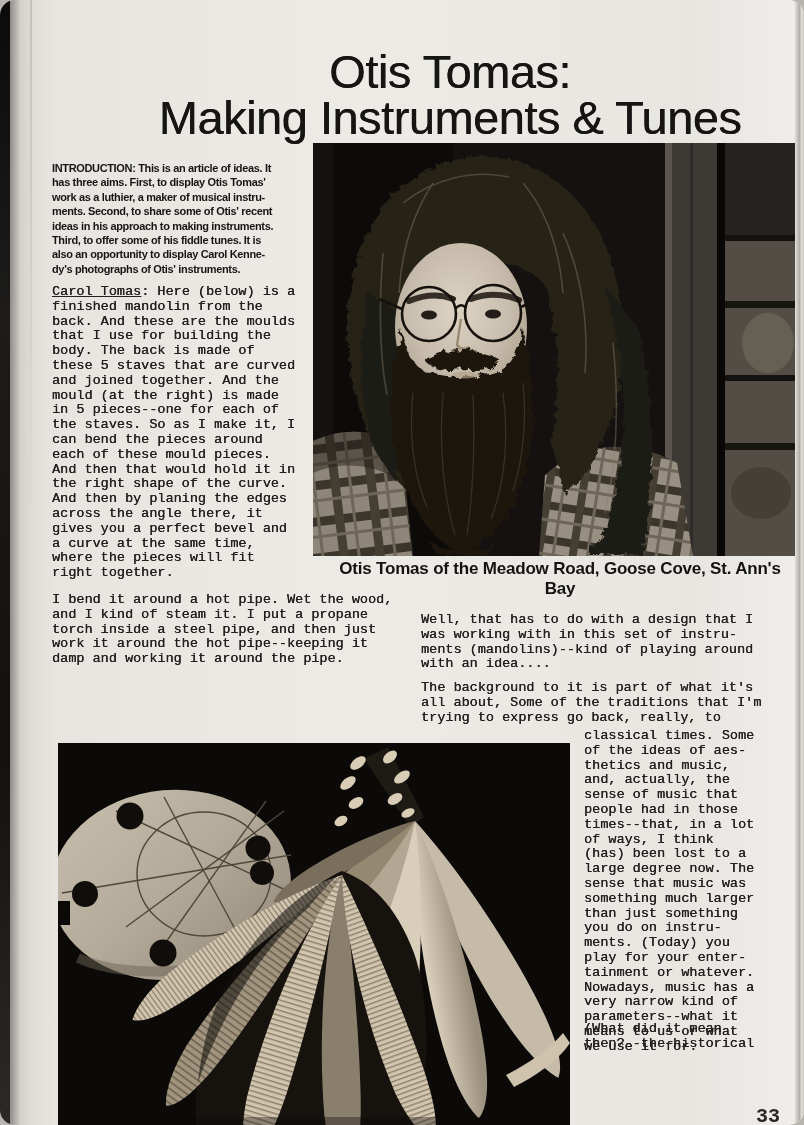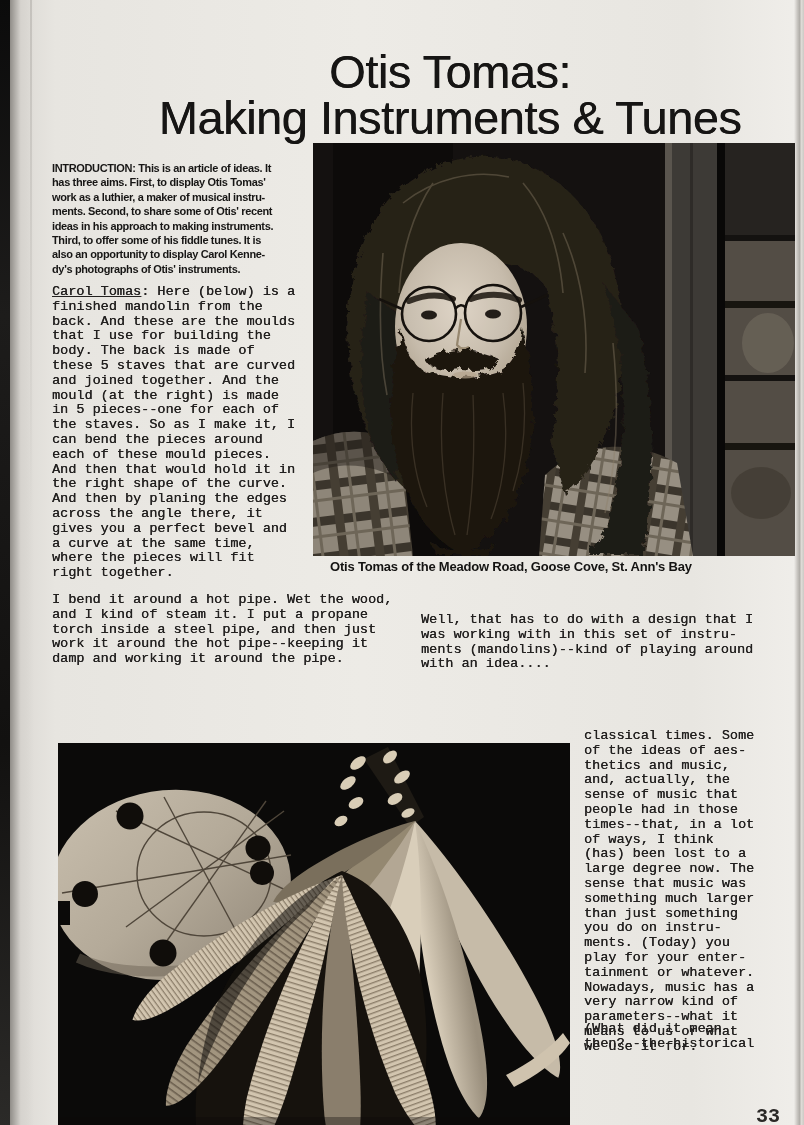--- a/index.html
+++ b/index.html
@@ -1,39 +1,39 @@
 <!DOCTYPE html>
 <html><head>
 <meta charset="utf-8">
 <style>
   html,body{margin:0;padding:0;}
   body{width:804px;height:1125px;overflow:hidden;background:#b8b5b0;}
   #page{
     position:relative;width:804px;height:1125px;overflow:hidden;
     background:linear-gradient(90deg,#d7d4cf 0px,#e7e5e0 55px,#edebe6 45%,#e8e6e1 86%,#f0eeea 100%);
-    font-family:"Liberation Sans",sans-serif;color:#1b1a18;
+    font-family:"Liberation Sans",sans-serif;color:#1b1a18;border-radius:15px;
   }
   .abs{position:absolute;}
   .mono{
     font-family:"Liberation Mono",monospace;font-size:13.5px;line-height:14.8px;
     white-space:pre-wrap;color:#232120;text-shadow:0.25px 0 0 currentColor;
   }
   .lead-underline{text-decoration:underline;}
   .title-line{
     font-family:"Liberation Sans",sans-serif;font-size:47px;line-height:52px;
     letter-spacing:-0.5px;color:#161514;text-align:center;width:700px;left:100px;
     text-shadow:0.4px 0 0 currentColor;
   }
   .intro{
     font-weight:bold;font-size:11px;line-height:14.4px;letter-spacing:-0.35px;
     white-space:pre-wrap;color:#171615;width:272px;
   }
   .caption{
-    font-weight:bold;font-size:13px;letter-spacing:-0.2px;color:#141312;
-    width:460px;
+    font-weight:bold;font-size:17px;letter-spacing:-0.2px;color:#141312;
+    width:460px;text-align:center;
   }
   .pagenum{font-family:"Liberation Mono",monospace;font-weight:bold;font-size:20px;color:#2a2826;}
   .edge-strip{left:0;top:0;width:10px;height:1125px;
     background:linear-gradient(#0b0b0b,#1d1c1b 28%,#121110 66%,#2b2a28);}
   .edge-shade{left:10px;top:0;width:24px;height:1125px;
     background:linear-gradient(90deg,#908d88,#d6d3ce 45%,rgba(234,232,227,0));}
   .right-shade{right:0;top:0;width:10px;height:1125px;
     background:linear-gradient(90deg,rgba(0,0,0,0),#c7c4bf 35%,#b2afaa 55%,#dedbd6 75%,#ccc9c4);}
   .crease{left:30px;top:0;width:2px;height:520px;
     background:linear-gradient(rgba(190,187,182,.8),rgba(190,187,182,0));}
@@ -188,20 +188,23 @@
   <div class="abs mono" style="left:52px;top:593px;width:352px;">I bend it around a hot pipe. Wet the wood,
 and I kind of steam it. I put a propane
 torch inside a steel pipe, and then just
 work it around the hot pipe--keeping it
 damp and working it around the pipe.</div>
 
   <div class="abs mono" style="left:421px;top:613px;width:352px;">Well, that has to do with a design that I
 was working with in this set of instru-
 ments (mandolins)--kind of playing around
 with an idea....</div>
+  <div class="abs mono" style="left:421px;top:681px;width:352px;">The background to it is part of what it's
+all about, Some of the traditions that I'm
+trying to express go back, really, to</div>
 
   <div class="abs mono" style="left:584px;top:729px;width:200px;">classical times. Some
 of the ideas of aes-
 thetics and music,
 and, actually, the
 sense of music that
 people had in those
 times--that, in a lot
 of ways, I think
 (has) been lost to a

